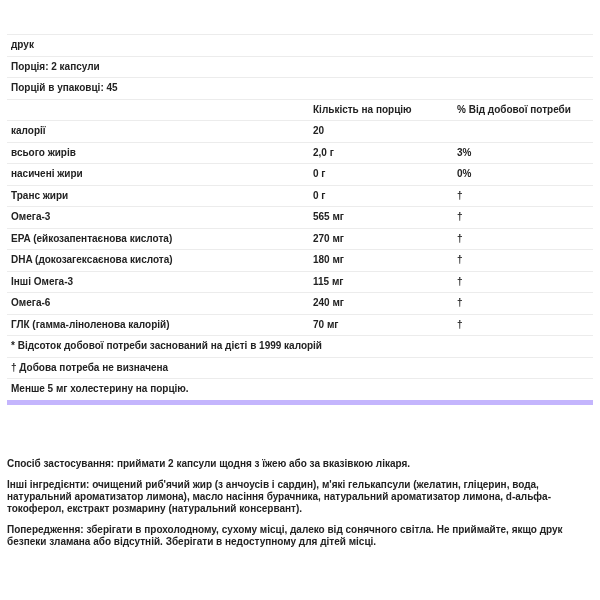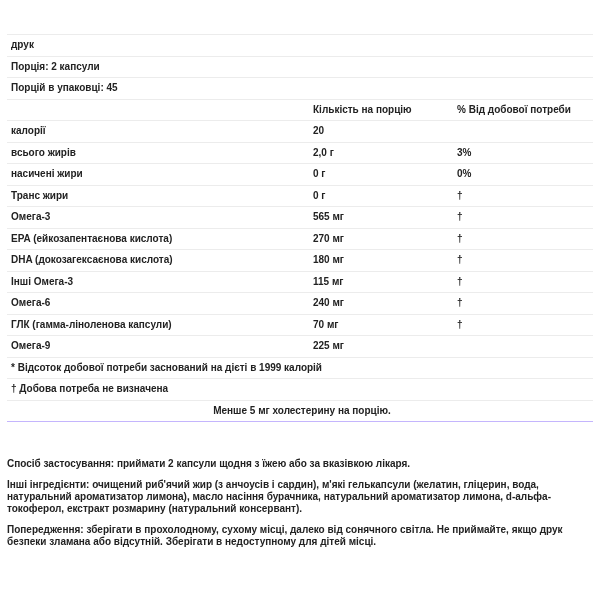--- a/index.html
+++ b/index.html
@@ -30,22 +30,21 @@
     table.facts td {
       height: 20.5px;
       padding: 0 0 0 4px;
       border-top: 1px solid #ececec;
       vertical-align: middle;
       white-space: nowrap;
       overflow: visible;
       line-height: 12px;
     }
     table.facts tr:last-child td {
-      border-bottom: 1px solid #c4b5fd;
-      text-align: center;
+      border-bottom: 5px solid #c4b5fd;
     }
     col.c1 { width: 302px; }
     col.c2 { width: 144px; }
     col.c3 { width: 140px; }
     .notes {
       position: absolute;
       left: 7px;
       top: 450px;
       width: 586px;
       font-size: 10px;
@@ -119,28 +118,23 @@
         <td>Інші Омега-3</td>
         <td>115 мг</td>
         <td>†</td>
       </tr>
       <tr>
         <td>Омега-6</td>
         <td>240 мг</td>
         <td>†</td>
       </tr>
       <tr>
-        <td>ГЛК (гамма-ліноленова капсули)</td>
+        <td>ГЛК (гамма-ліноленова калорій)</td>
         <td>70 мг</td>
         <td>†</td>
-      </tr>
-      <tr>
-        <td>Омега-9</td>
-        <td>225 мг</td>
-        <td></td>
       </tr>
       <tr>
         <td colspan="3">* Відсоток добової потреби заснований на дієті в 1999 калорій</td>
       </tr>
       <tr>
         <td colspan="3">† Добова потреба не визначена</td>
       </tr>
       <tr>
         <td colspan="3">Менше 5 мг холестерину на порцію.</td>
       </tr>

